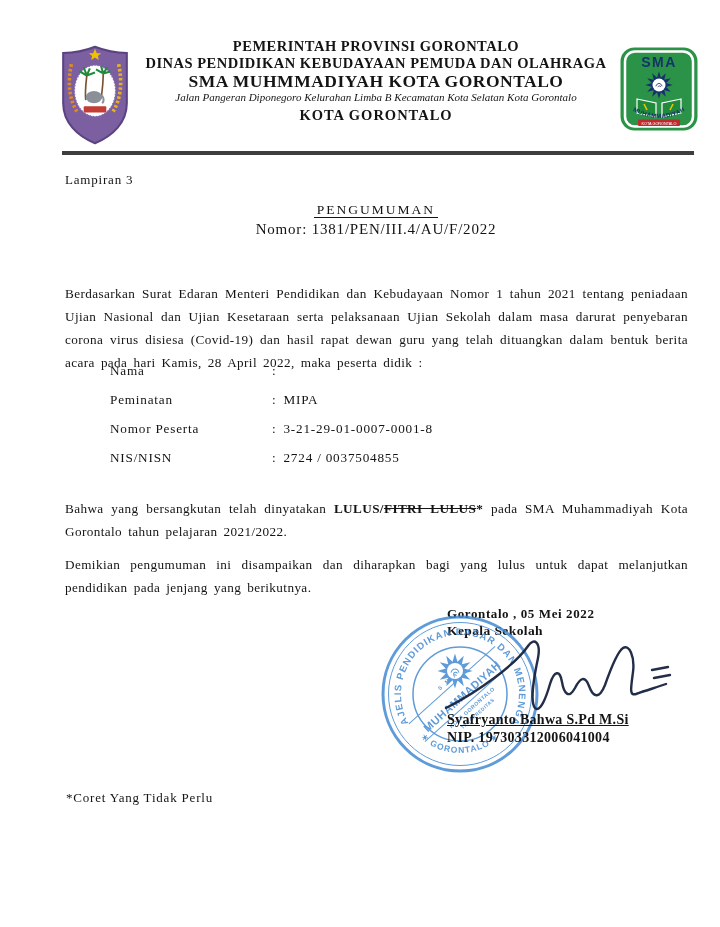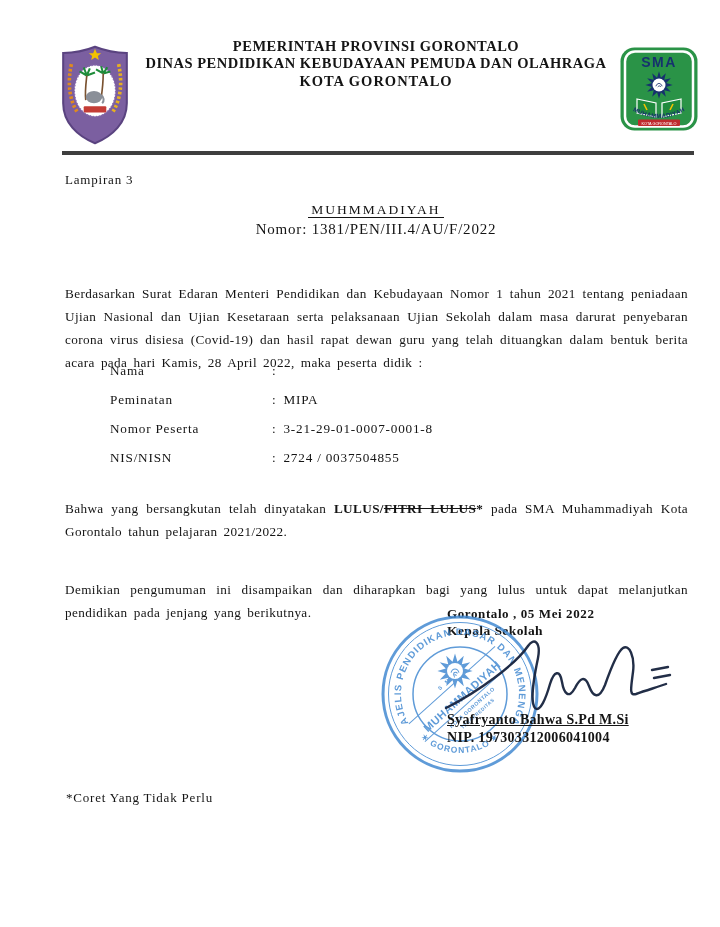--- a/index.html
+++ b/index.html
@@ -20,21 +20,21 @@
   .rule{position:absolute;left:62px;right:26px;top:151px;height:4px;background:#3e3e3e;}
   
   .lampiran{position:absolute;left:65px;top:172px;font-size:13px;letter-spacing:.8px;}
   .titleblock{position:absolute;left:65px;right:33px;top:200px;text-align:center;}
   .doc-title{font-size:13.5px;letter-spacing:2px;border-bottom:1px solid #141414;padding:0 3px;}
   .doc-number{font-size:15px;letter-spacing:.8px;margin-top:3px;}
   .para{position:absolute;left:65px;right:32px;font-size:13.2px;line-height:23px;
         letter-spacing:.4px;word-spacing:.18em;text-align:justify;margin-top:24px;}
   #p1{top:258px;}
   #p2{top:473px;}
-  #p3{top:554px;}
+  #p3{top:529px;}
   .fields{position:absolute;left:110px;top:356px;width:520px;font-size:13.2px;letter-spacing:.8px;}
   .field-row{display:flex;height:29px;align-items:center;}
   .field-label{width:162px;flex:0 0 162px;}
   .field-colon{margin-right:7px;}
   .bold{font-weight:700;}
   .struck{font-weight:700;text-decoration:line-through;}
   
   .sig-text{position:absolute;font-weight:700;white-space:nowrap;}
   #sig-date{left:447px;top:606px;font-size:13px;letter-spacing:.6px;}
   #sig-role{left:447px;top:623px;font-size:13.5px;letter-spacing:.4px;}
@@ -67,20 +67,22 @@
     <g>
       <ellipse cx="37" cy="52" rx="8" ry="6" fill="#8a8f98"></ellipse>
       <path d="M 44,50 C 47,52 47,56 45,58" stroke="#8a8f98" stroke-width="2" fill="none"></path>
     </g>
     <rect x="27" y="61" width="22" height="6" rx="1" fill="#c43c36"></rect>
   </svg>
 
   <div class="header-text">
     <div class="h-line1">PEMERINTAH PROVINSI GORONTALO</div>
     <div class="h-line2">DINAS PENDIDIKAN KEBUDAYAAN PEMUDA DAN OLAHRAGA</div>
+    <div class="h-line3">SMA MUHMMADIYAH KOTA GORONTALO</div>
+    <div class="h-addr">Jalan Pangeran Diponegoro Kelurahan Limba B Kecamatan Kota Selatan Kota Gorontalo</div>
     <div class="h-city">KOTA GORONTALO</div>
   </div>
 
   <svg id="logo-right" class="logo" width="78" height="84" viewBox="0 0 78 84">
     <rect x="0.5" y="0.5" width="77" height="83" rx="14" fill="#2a9347"></rect>
     <rect x="5" y="4.5" width="68" height="75" rx="10" fill="none" stroke="#ffffff" stroke-width="2.5"></rect>
     <text x="39" y="20" font-size="14" font-weight="bold" fill="#16316e" text-anchor="middle" letter-spacing="1.5" font-family="Liberation Sans, sans-serif">SMA</text>
     <g transform="translate(39,38) scale(0.62)">
       <polygon fill="#16316e" points="22,0 11.6,3.1 19.1,11 8.5,8.5 11,19.1 3.1,11.6 0,22 -3.1,11.6 -11,19.1 -8.5,8.5 -19.1,11 -11.6,3.1 -22,0 -11.6,-3.1 -19.1,-11 -8.5,-8.5 -11,-19.1 -3.1,-11.6 0,-22 3.1,-11.6 11,-19.1 8.5,-8.5 19.1,-11 11.6,-3.1"></polygon>
       <circle r="10.5" fill="#ffffff"></circle>
@@ -99,21 +101,21 @@
     </text>
     <rect x="18" y="72.5" width="42" height="6.5" rx="1" fill="#bf2a2e"></rect>
     <text x="39" y="77.5" font-size="3.8" fill="#ffffff" text-anchor="middle" font-family="Liberation Sans, sans-serif">KOTA GORONTALO</text>
   </svg>
 
   <div class="rule"></div>
 
   <div class="lampiran">Lampiran 3</div>
 
   <div class="titleblock">
-    <span class="doc-title">MUHMMADIYAH</span>
+    <span class="doc-title">PENGUMUMAN</span>
     <div class="doc-number">Nomor: 1381/PEN/III.4/AU/F/2022</div>
   </div>
 
   <div id="p1" class="para">Berdasarkan Surat Edaran Menteri Pendidikan dan Kebudayaan Nomor 1 tahun 2021 tentang peniadaan Ujian Nasional dan Ujian Kesetaraan serta pelaksanaan Ujian Sekolah dalam masa darurat penyebaran corona  virus disiesa (Covid-19) dan hasil rapat dewan guru yang telah dituangkan dalam bentuk berita acara pada hari Kamis, 28 April 2022, maka peserta didik :</div>
 
   <div class="fields">
     <div class="field-row">
       <span class="field-label">Nama</span>
       <span class="field-colon">:</span>
     </div>

